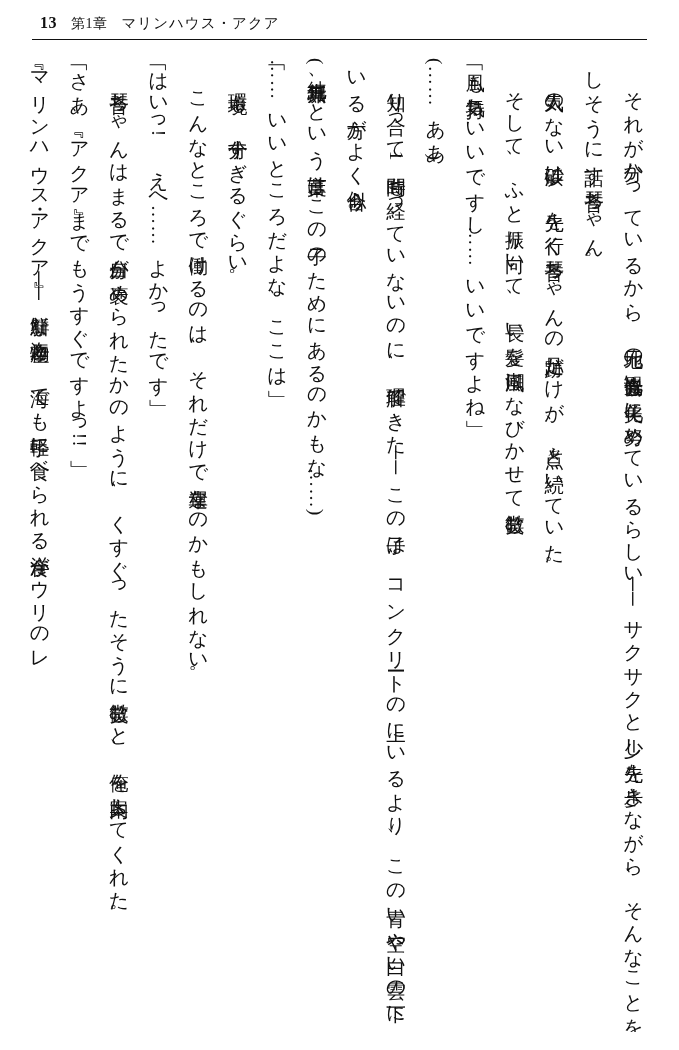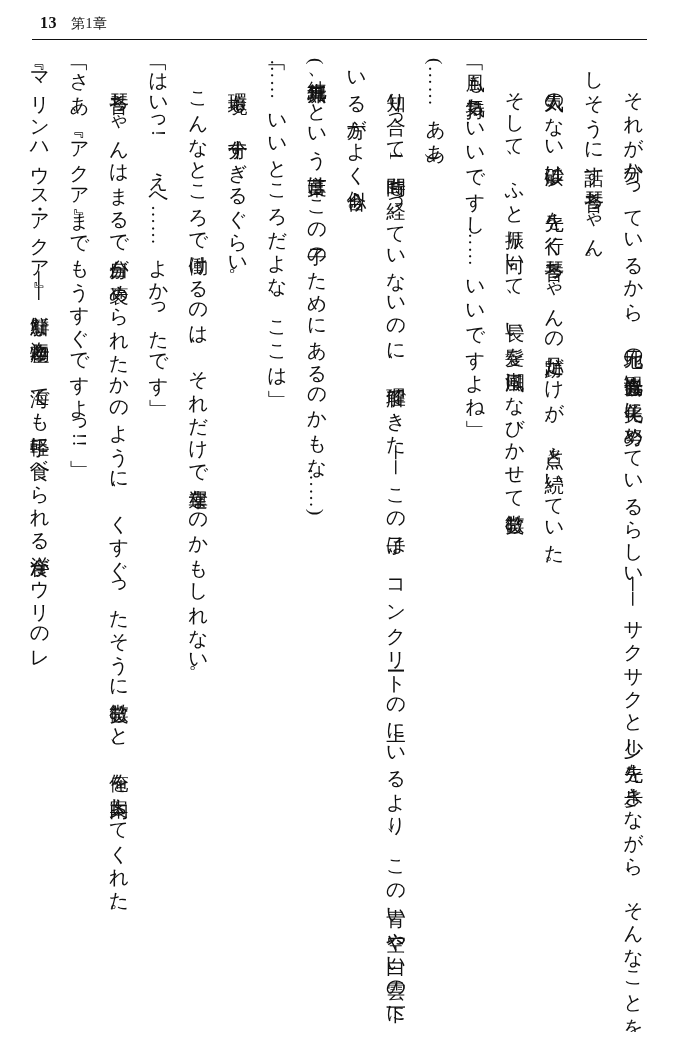--- a/index.html
+++ b/index.html
@@ -79,20 +79,21 @@
   }
 </style>
 </head>
 <body>
 
 <div class="page">
 
   <div class="header">
     <span class="page-num">13</span>
     <span class="chapter-num">第1章</span>
+    <span class="chapter-title">マリンハウス・アクア</span>
   </div>
 
   <div class="rule"></div>
 
   <div class="body-area">
     <div class="vtext">
       <p class="ind">それが分かっているから、地元の観光協会も美化に努めているらしい──サクサクと少し先を歩きながら、そんなことを楽しそうに話す琴音ちゃん。</p>
       <p class="ind">人気のない砂浜は、先を行く琴音ちゃんの足跡だけが、点々と続いていた。</p>
       <p class="ind">そして、ふと振り向いて、長い髪を潮風になびかせて微笑む。</p>
       <p>「風も気持ちいいですし……いいですよね」</p>

